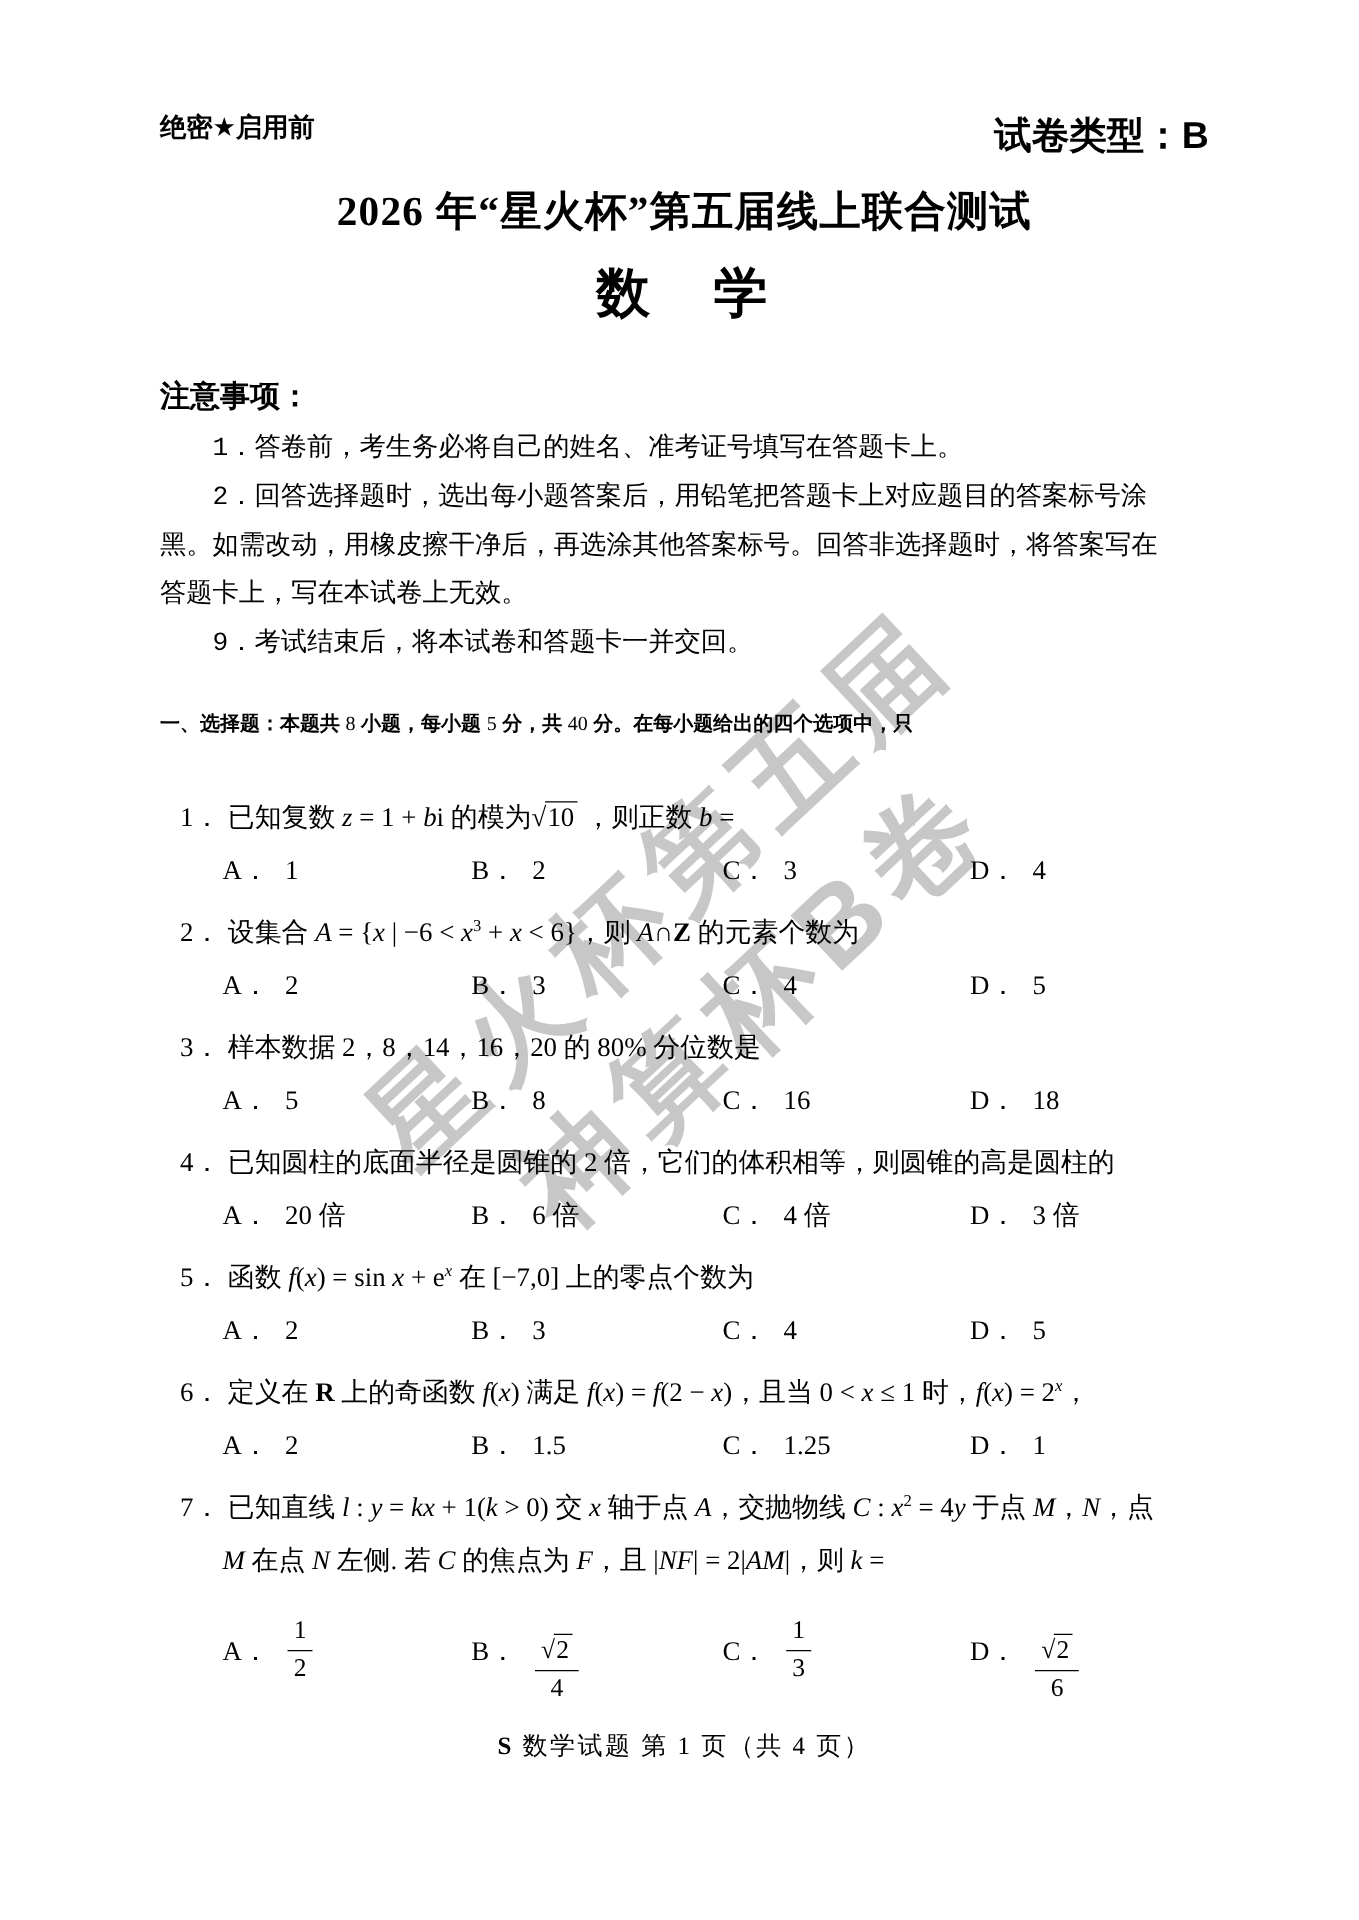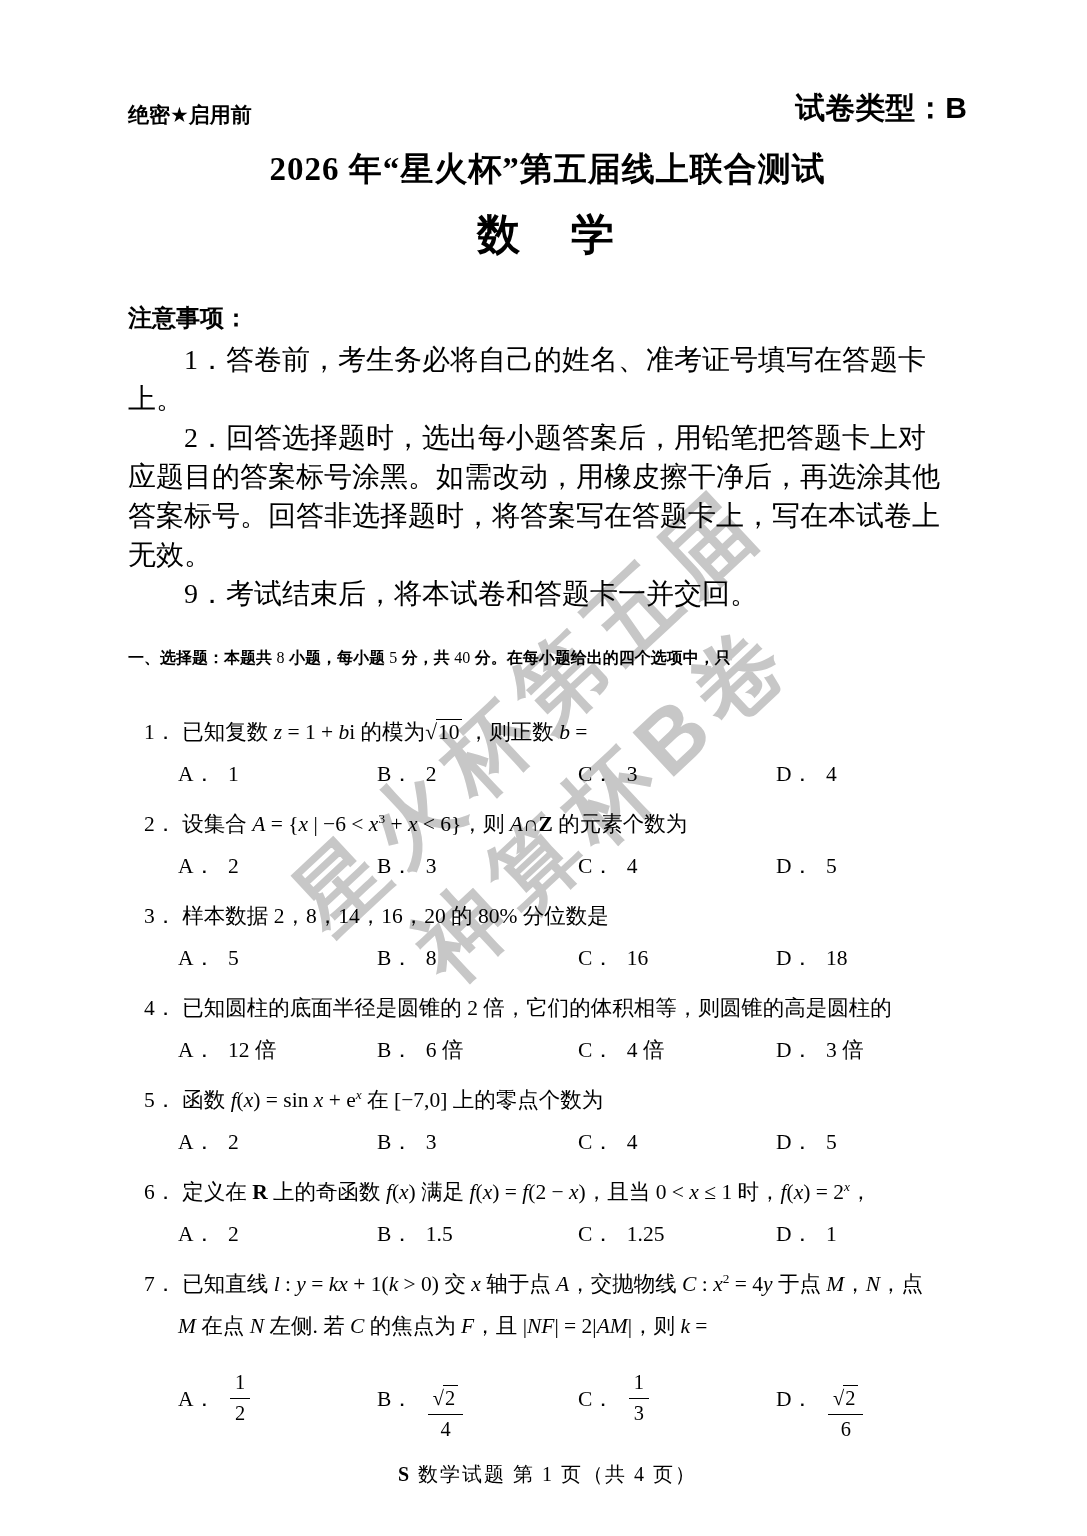--- a/index.html
+++ b/index.html
@@ -22,21 +22,21 @@
     white-space:nowrap;
     font-size:88px;
     letter-spacing:12px;
     transform:rotate(-43deg);
     user-select:none;
   }
   .wm1{left:228px;top:652px;}
   .wm2{left:366px;top:742px;}
   
   .content{position:relative;z-index:1;padding:88px 120px 0 128px;}
-  .top-row{display:flex;justify-content:space-between;align-items:flex-end;gap:40px;}
+  .top-row{display:flex;justify-content:space-between;align-items:flex-start;gap:40px;}
   .sec-label{
     font-family:"Liberation Sans","DejaVu Sans",sans-serif;
     font-weight:700;font-size:21px;
   }
   .ptype-label{
     font-family:"Liberation Sans","DejaVu Sans",sans-serif;
     font-weight:700;font-size:30px;
   }
   .title{
     text-align:center;font-size:33px;font-weight:700;
@@ -44,21 +44,21 @@
   }
   .subject{
     text-align:center;font-size:43px;font-weight:700;
     margin:14px 0 0;letter-spacing:4px;
   }
   .notice{margin-top:36px;}
   .notice-head{
     font-family:Liberation Mono, monospace;
     font-weight:700;font-size:24px;line-height:40px;
   }
-  .body-p{margin:0;font-size:28px;line-height:39px;text-indent:2em;max-width:812px;}
+  .body-p{margin:0;font-size:21px;line-height:39px;text-indent:2em;max-width:812px;font-family:Liberation Mono, monospace;}
   
   .section-head{
     margin-top:24px;
     font-family:"Liberation Sans","DejaVu Sans",sans-serif;
     font-weight:700;font-size:16px;line-height:42px;
   }
   .section-head p{margin:0;}
   .sh-line2{padding-left:44px;}
   .sn{font-family:"Liberation Serif","DejaVu Serif",serif;font-weight:400;}
   
@@ -194,21 +194,21 @@
       </div>
     </div>
 
     <div class="question">
       <div class="stem-line">
         <span class="qnum">4．</span><span>已知圆柱的底面半径是圆锥的 2 倍，它们的体积相等，则圆锥的高是圆柱的</span>
       </div>
       <div class="opts">
         <span class="opt opt-1">
             <span class="olabel">A．</span>
-            <span class="oval">12 倍</span>
+            <span class="oval">20 倍</span>
           </span>
         <span class="opt opt-2">
             <span class="olabel">B．</span>
             <span class="oval">6 倍</span>
           </span>
         <span class="opt opt-3">
             <span class="olabel">C．</span>
             <span class="oval">4 倍</span>
           </span>
         <span class="opt">

